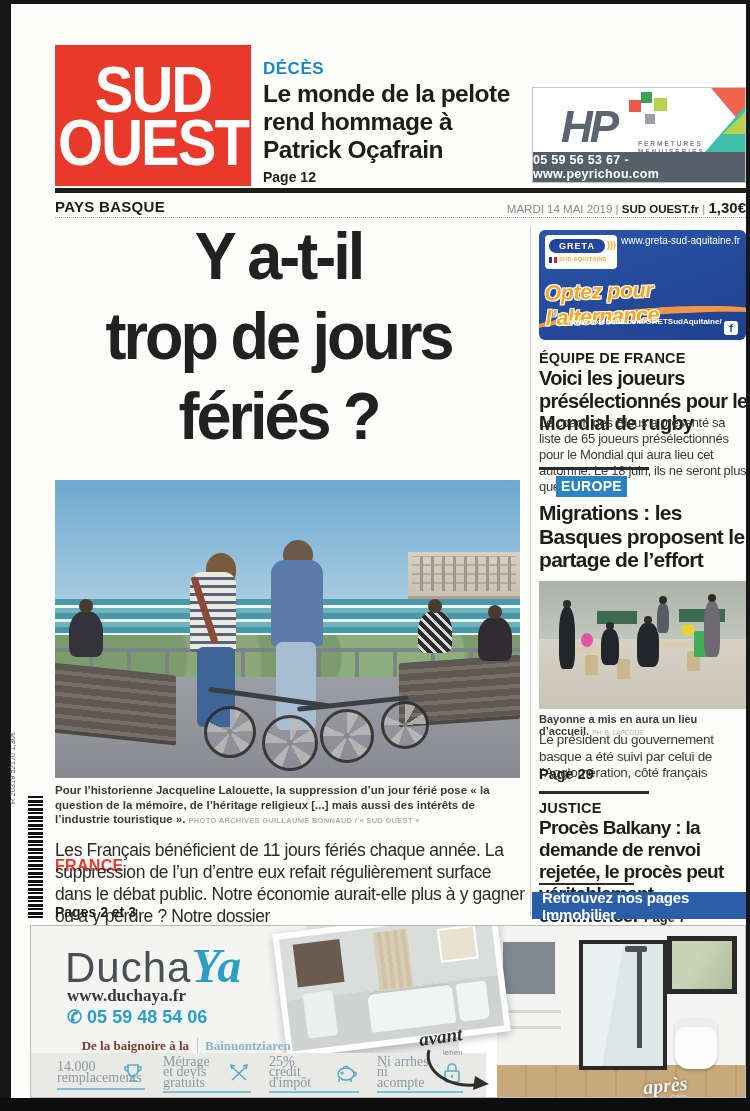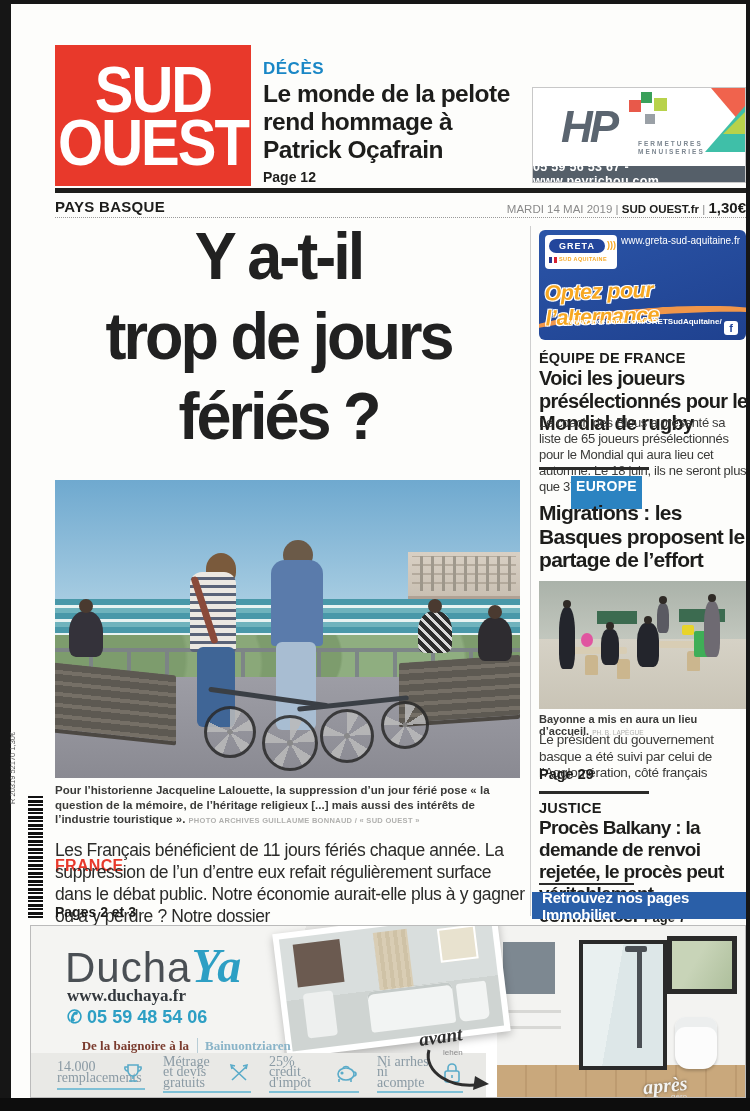--- a/index.html
+++ b/index.html
@@ -14,21 +14,21 @@
   .deces-kicker { position:absolute; left:252px; top:55px; color:#1a87c6; font-weight:bold; font-size:17px; letter-spacing:.5px; }
   .deces-headline { position:absolute; left:252px; top:76px; width:270px; color:#1d1d1b; font-weight:bold; font-size:24.5px; line-height:28px; letter-spacing:-.5px; }
   .deces-page { position:absolute; left:252px; top:165px; color:#1d1d1b; font-weight:bold; font-size:14px; }
 
   
   .hp-ad { position:absolute; left:521px; top:83px; width:214px; height:96px; border:1px solid #c8c8c8; background:#fff; overflow:hidden; }
   .hp-main { position:absolute; inset:0 0 24px 0; background:#fff; }
   .hp-word { position:absolute; left:28px; top:14px; font-size:44px; font-weight:bold; font-style:italic; color:#5b6570; letter-spacing:-3px; }
   .hp-sub { position:absolute; left:105px; top:52px; font-size:6.5px; color:#7d8791; letter-spacing:2px; font-weight:bold; line-height:8px; }
   .hp-sq { position:absolute; }
-  .hp-contact { position:absolute; left:0; right:0; bottom:0; height:16px; background:#555f69; color:#fff; font-weight:bold; font-size:12.5px; display:flex; align-items:center; justify-content:center; letter-spacing:.3px; }
+  .hp-contact { position:absolute; left:0; right:0; bottom:0; height:30px; background:#555f69; color:#fff; font-weight:bold; font-size:12.5px; display:flex; align-items:center; justify-content:center; letter-spacing:.3px; }
   .hp-tri-coral { position:absolute; right:0; top:0; width:0; height:0; border-top:40px solid #f0634d; border-left:34px solid transparent; }
   .hp-tri-teal { position:absolute; right:0; top:18px; width:0; height:0; border-bottom:46px solid #3fbfa8; border-left:40px solid transparent; }
   .hp-tri-lime { position:absolute; right:0; bottom:24px; width:0; height:0; border-bottom:22px solid #b8d24b; border-left:22px solid transparent; }
 
   .top-rule { position:absolute; left:44px; top:184px; width:691px; height:5px; background:#1d1d1b; }
   .section-bar { position:absolute; left:44px; top:191px; width:691px; height:23px; border-bottom:1px dotted #9a9a9a; }
   .section-name { position:absolute; left:0; top:3px; font-weight:bold; font-size:15px; color:#1d1d1b; letter-spacing:.3px; }
   .date-line { position:absolute; right:0; top:4px; font-size:11.5px; color:#8a8a8a; }
   .date-line b { color:#1d1d1b; }
   .date-line .price { font-size:15px; color:#1d1d1b; font-weight:bold; }
@@ -90,21 +90,21 @@
   .col-headline { font-weight:bold; color:#1d1d1b; letter-spacing:-.7px; }
   .col-body { color:#3a3a38; font-size:13px; line-height:16px; letter-spacing:-.3px; }
   .pref-blue { color:#1a87c6; font-weight:bold; }
   .col-divider { position:absolute; width:110px; height:3px; background:#2b2b29; }
 
   .rugby-kicker { position:absolute; left:528px; top:346px; }
   .rugby-headline { position:absolute; left:528px; top:363px; width:210px; font-size:20px; line-height:22.5px; }
   .rugby-body { position:absolute; left:528px; top:411px; width:210px; }
   .rugby-divider { left:528px; top:463px; }
 
-  .europe-badge { position:absolute; left:560px; top:472px; background:#2b83c1; color:#fff; font-weight:bold; font-size:14px; padding:2px 5px 15px; letter-spacing:.3px; }
+  .europe-badge { position:absolute; left:545px; top:472px; background:#2b83c1; color:#fff; font-weight:bold; font-size:14px; padding:2px 5px 3px; letter-spacing:.3px; }
   .europe-headline { position:absolute; left:528px; top:497px; width:215px; font-size:21px; line-height:23.5px; }
 
   .accueil-photo { position:absolute; left:528px; top:577px; width:207px; height:128px; background:#b6bdb5; overflow:hidden; }
   .accueil-photo .wall { position:absolute; inset:0 0 55% 0; background:linear-gradient(#aab2a9,#c2c7be); }
   .accueil-photo .floor { position:absolute; inset:45% 0 0 0; background:linear-gradient(#d6d2c6,#c9c4b6); }
   .accueil-photo .board { position:absolute; background:#3c6b50; height:13px; }
   .accueil-photo .table { position:absolute; background:#d8cdb4; border-radius:2px; height:7px; }
   .accueil-photo .fig { position:absolute; background:#23252c; border-radius:40% 40% 25% 25%; }
   .accueil-photo .fig::before { content:""; position:absolute; top:-7px; left:50%; transform:translateX(-50%); width:8px; height:8px; border-radius:50%; background:#2f2a26; }
   .accueil-photo .chair { position:absolute; width:13px; height:20px; background:#cbb68e; border-radius:3px 3px 1px 1px; }

